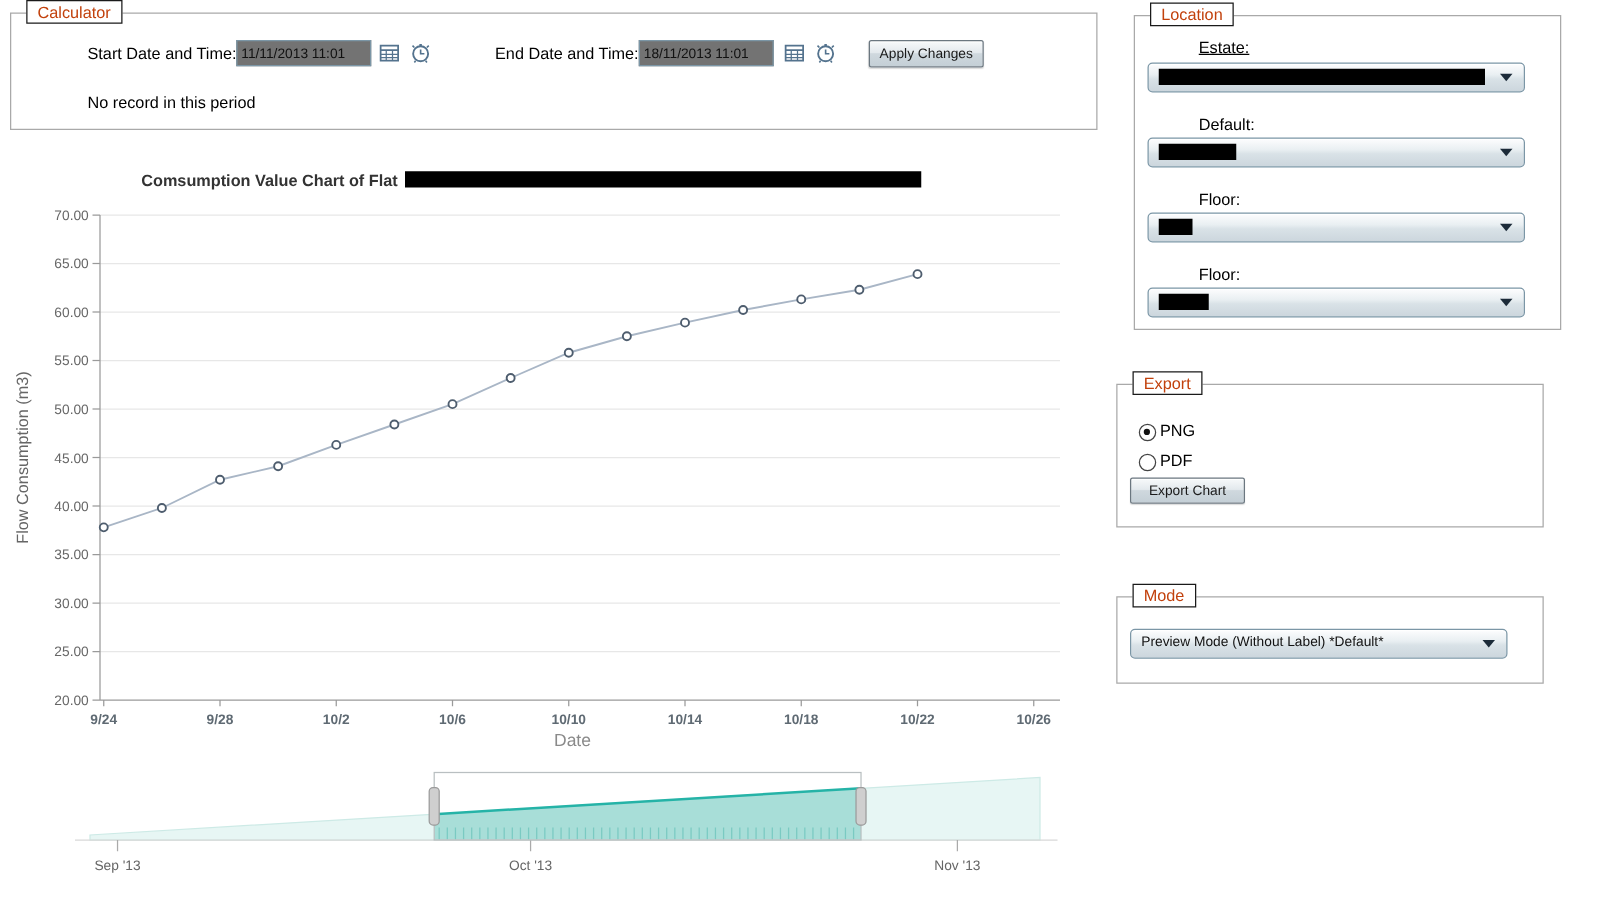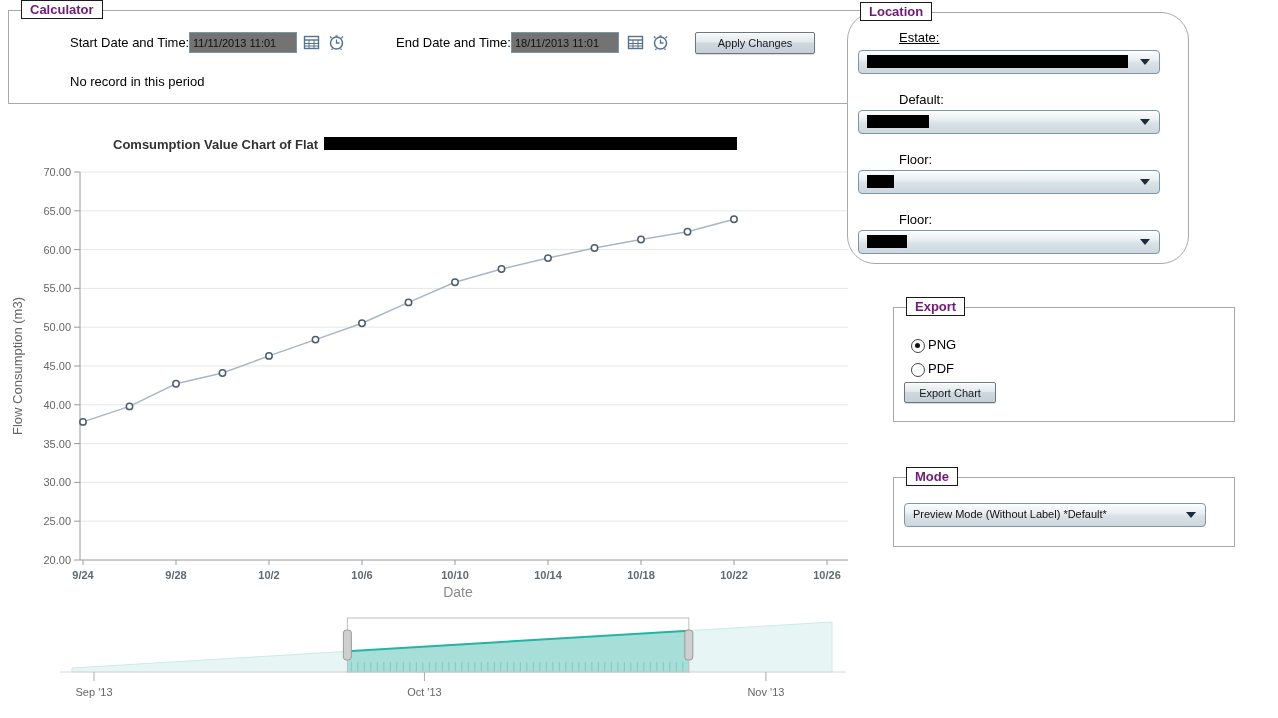--- a/index.html
+++ b/index.html
@@ -1,20 +1,20 @@
 <!DOCTYPE html>
 <html><head>
 <meta charset="utf-8">
 <style>
   html,body{margin:0;padding:0;background:#fff;}
   .screen{position:relative;width:1278px;height:718px;background:#fff;overflow:hidden;
           font-family:"Liberation Sans",sans-serif;color:#000;}
   .fs{position:absolute;border:1px solid #a9a9a9;background:#fff;}
   .leg{position:absolute;top:-11px;left:12px;background:#fff;border:1px solid #1a1a1a;
-       padding:1px 8px;font-weight:bold;font-size:13px;color:#701a75;white-space:nowrap;}
+       padding:1px 8px;font-weight:normal;font-size:13px;color:#c2410c;white-space:nowrap;}
   .lbl{position:absolute;font-size:13px;color:#000;white-space:nowrap;margin-left:39px;}
   .din{position:absolute;width:100px;height:19px;border:1px solid #7b96a6;font-family:"Liberation Sans",sans-serif;
        font-size:11px;color:#111;padding:0 3px;background:#737373;}
   .icn{position:absolute;width:19px;height:19px;cursor:pointer;}
   .btn{position:absolute;border:1px solid #6b7780;border-radius:2px;cursor:pointer;
        background:linear-gradient(#f7f9fa,#e3e9ed 45%,#cfd8de 50%,#c4cfd6);
        font-family:"Liberation Sans",sans-serif;font-size:11px;color:#1a1a1a;text-align:center;
        box-shadow:inset 0 1px 0 rgba(255,255,255,.8),0 1px 1px rgba(0,0,0,.15);}
   .chart-title{position:absolute;left:113px;top:137px;display:flex;align-items:flex-start;
        font-size:13px;font-weight:bold;color:#333;}
@@ -72,21 +72,21 @@
         </svg>
     </span>
     <span class="icn" style="left:642px;top:22px;">
       <svg width="19" height="19" viewBox="0 0 19 19">
           <circle cx="9.5" cy="10" r="6" fill="#fff" stroke="#54738e" stroke-width="1.5"></circle>
           <path d="M9.5 6.5 V10 H12.5" fill="none" stroke="#54738e" stroke-width="1.3"></path>
           <path d="M4.5 5 L3 3.5 M14.5 5 L16 3.5 M5.5 15.5 L4.5 17 M13.5 15.5 L14.5 17" stroke="#54738e" stroke-width="1.3"></path>
           <line x1="8.5" y1="3" x2="10.5" y2="3" stroke="#54738e" stroke-width="1.5"></line>
         </svg>
     </span>
-    <button class="btn" style="left:686px;top:21px;width:120px;height:22px;">Apply Changes</button>
+    <button class="btn" style="left:686px;top:21px;width:92px;height:22px;">Apply Changes</button>
     <span class="lbl" style="left:22px;top:63px;">No record in this period</span>
   </div>
 
   <div class="chart-title">
     <span>Comsumption Value Chart of Flat</span>
     <span class="title-redact"></span>
   </div>
 
   <svg id="main-chart" style="position:absolute;left:0;top:152px;" width="880" height="450">
       <line x1="74" x2="80" y1="408" y2="408" stroke="#9a9a9a"></line>
@@ -222,21 +222,21 @@
       <text x="94.02898550724638" y="88" text-anchor="middle" fill="#666" font-size="11px">Sep '13</text>
       <line x1="424.463768115942" x2="424.463768115942" y1="64" y2="73" stroke="#aaa"></line>
       <text x="424.463768115942" y="88" text-anchor="middle" fill="#666" font-size="11px">Oct '13</text>
       <line x1="765.9130434782609" x2="765.9130434782609" y1="64" y2="73" stroke="#aaa"></line>
       <text x="765.9130434782609" y="88" text-anchor="middle" fill="#666" font-size="11px">Nov '13</text>
       <rect x="347.3623188405797" y="10" width="341.4492753623188" height="54" fill="none" stroke="#b9bfc1"></rect>
       <rect x="343.3623188405797" y="22" width="8" height="30" rx="3" fill="#cfcfcf" stroke="#9b9b9b"></rect>
       <rect x="684.8115942028985" y="22" width="8" height="30" rx="3" fill="#cfcfcf" stroke="#9b9b9b"></rect>
     </svg>
 
-  <div class="fs" style="left:847px;top:12px;width:340px;height:250px;border-radius:28px;">
+  <div class="fs" style="left:907px;top:12px;width:340px;height:250px;">
     <span class="leg">Location</span>
     <span class="lbl" style="left:12px;top:17px;text-decoration:underline;">Estate:</span>
     <div class="dd" style="left:10px;top:37px;">
       <span class="bar rw-estate"></span>
         <span class="arr"></span>
     </div>
     <span class="lbl" style="left:12px;top:79px;">Default:</span>
     <div class="dd" style="left:10px;top:97px;">
       <span class="bar rw-building"></span>
         <span class="arr"></span>

